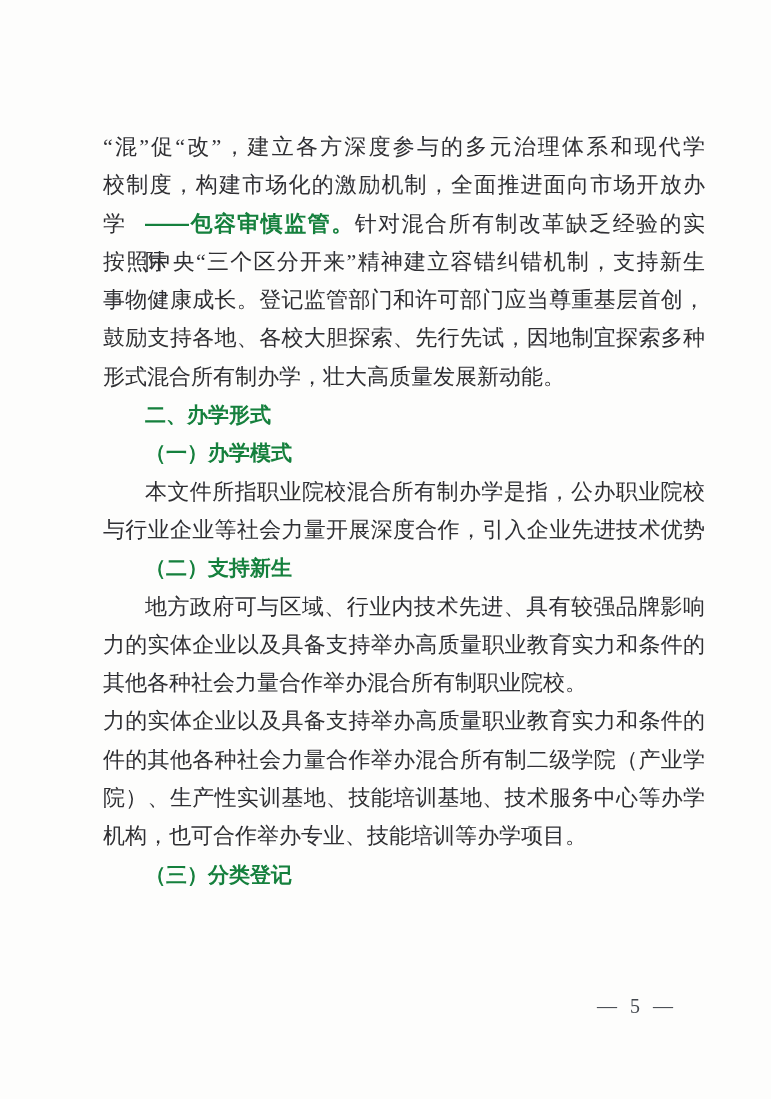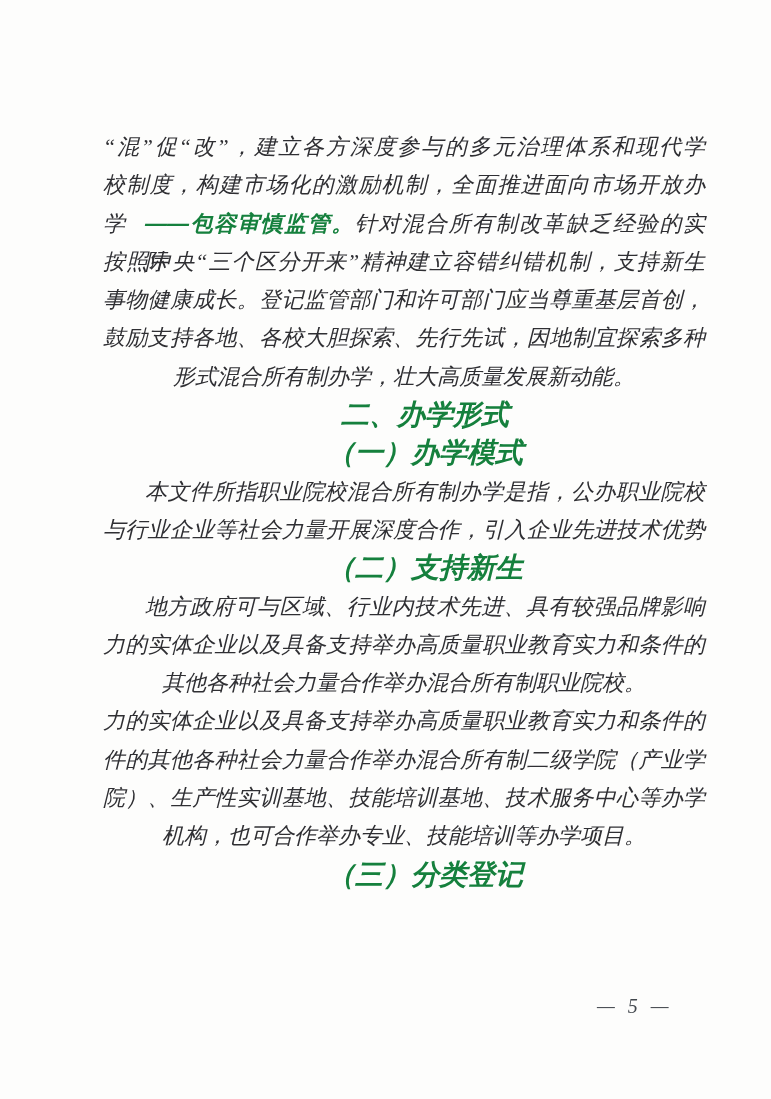--- a/index.html
+++ b/index.html
@@ -1,15 +1,15 @@
 <!DOCTYPE html>
 <html><head>
 <meta charset="utf-8">
 <style>
-  * { margin: 0; padding: 0; box-sizing: border-box; font-style: italic; }
+  * { margin: 0; padding: 0; box-sizing: border-box; }
   html, body {
     width: 771px; height: 1099px;
     background: #fdfdfc;
     font-family: "Liberation Serif", "DejaVu Serif", serif;
     overflow: hidden;
   }
   .page {
     position: relative;
     width: 771px; height: 1099px;
     background: #fdfdfc;
@@ -17,29 +17,29 @@
   .doc {
     position: absolute;
     left: 103px; top: 128px;
     width: 602px;
   }
   .line {
     height: 38.3px;
     line-height: 38.3px;
     font-size: 22px;
     color: #2f2f33;
-    text-align: center;
+    text-align: left;
   }
   .line.indent { padding-left: 42px; }
   .line.fill {
     text-align: justify;
     text-align-last: justify;
   }
   .line.heading {
-    font-size: 28px;
+    font-size: 21px;
     color: #232327;
   }
   .seg.bold {
     font-weight: 700;
     font-family: "Liberation Sans", "DejaVu Sans", sans-serif;
     color: #15803d;
   }
   .footer {
     position: absolute;
     left: 597px; top: 995px;

